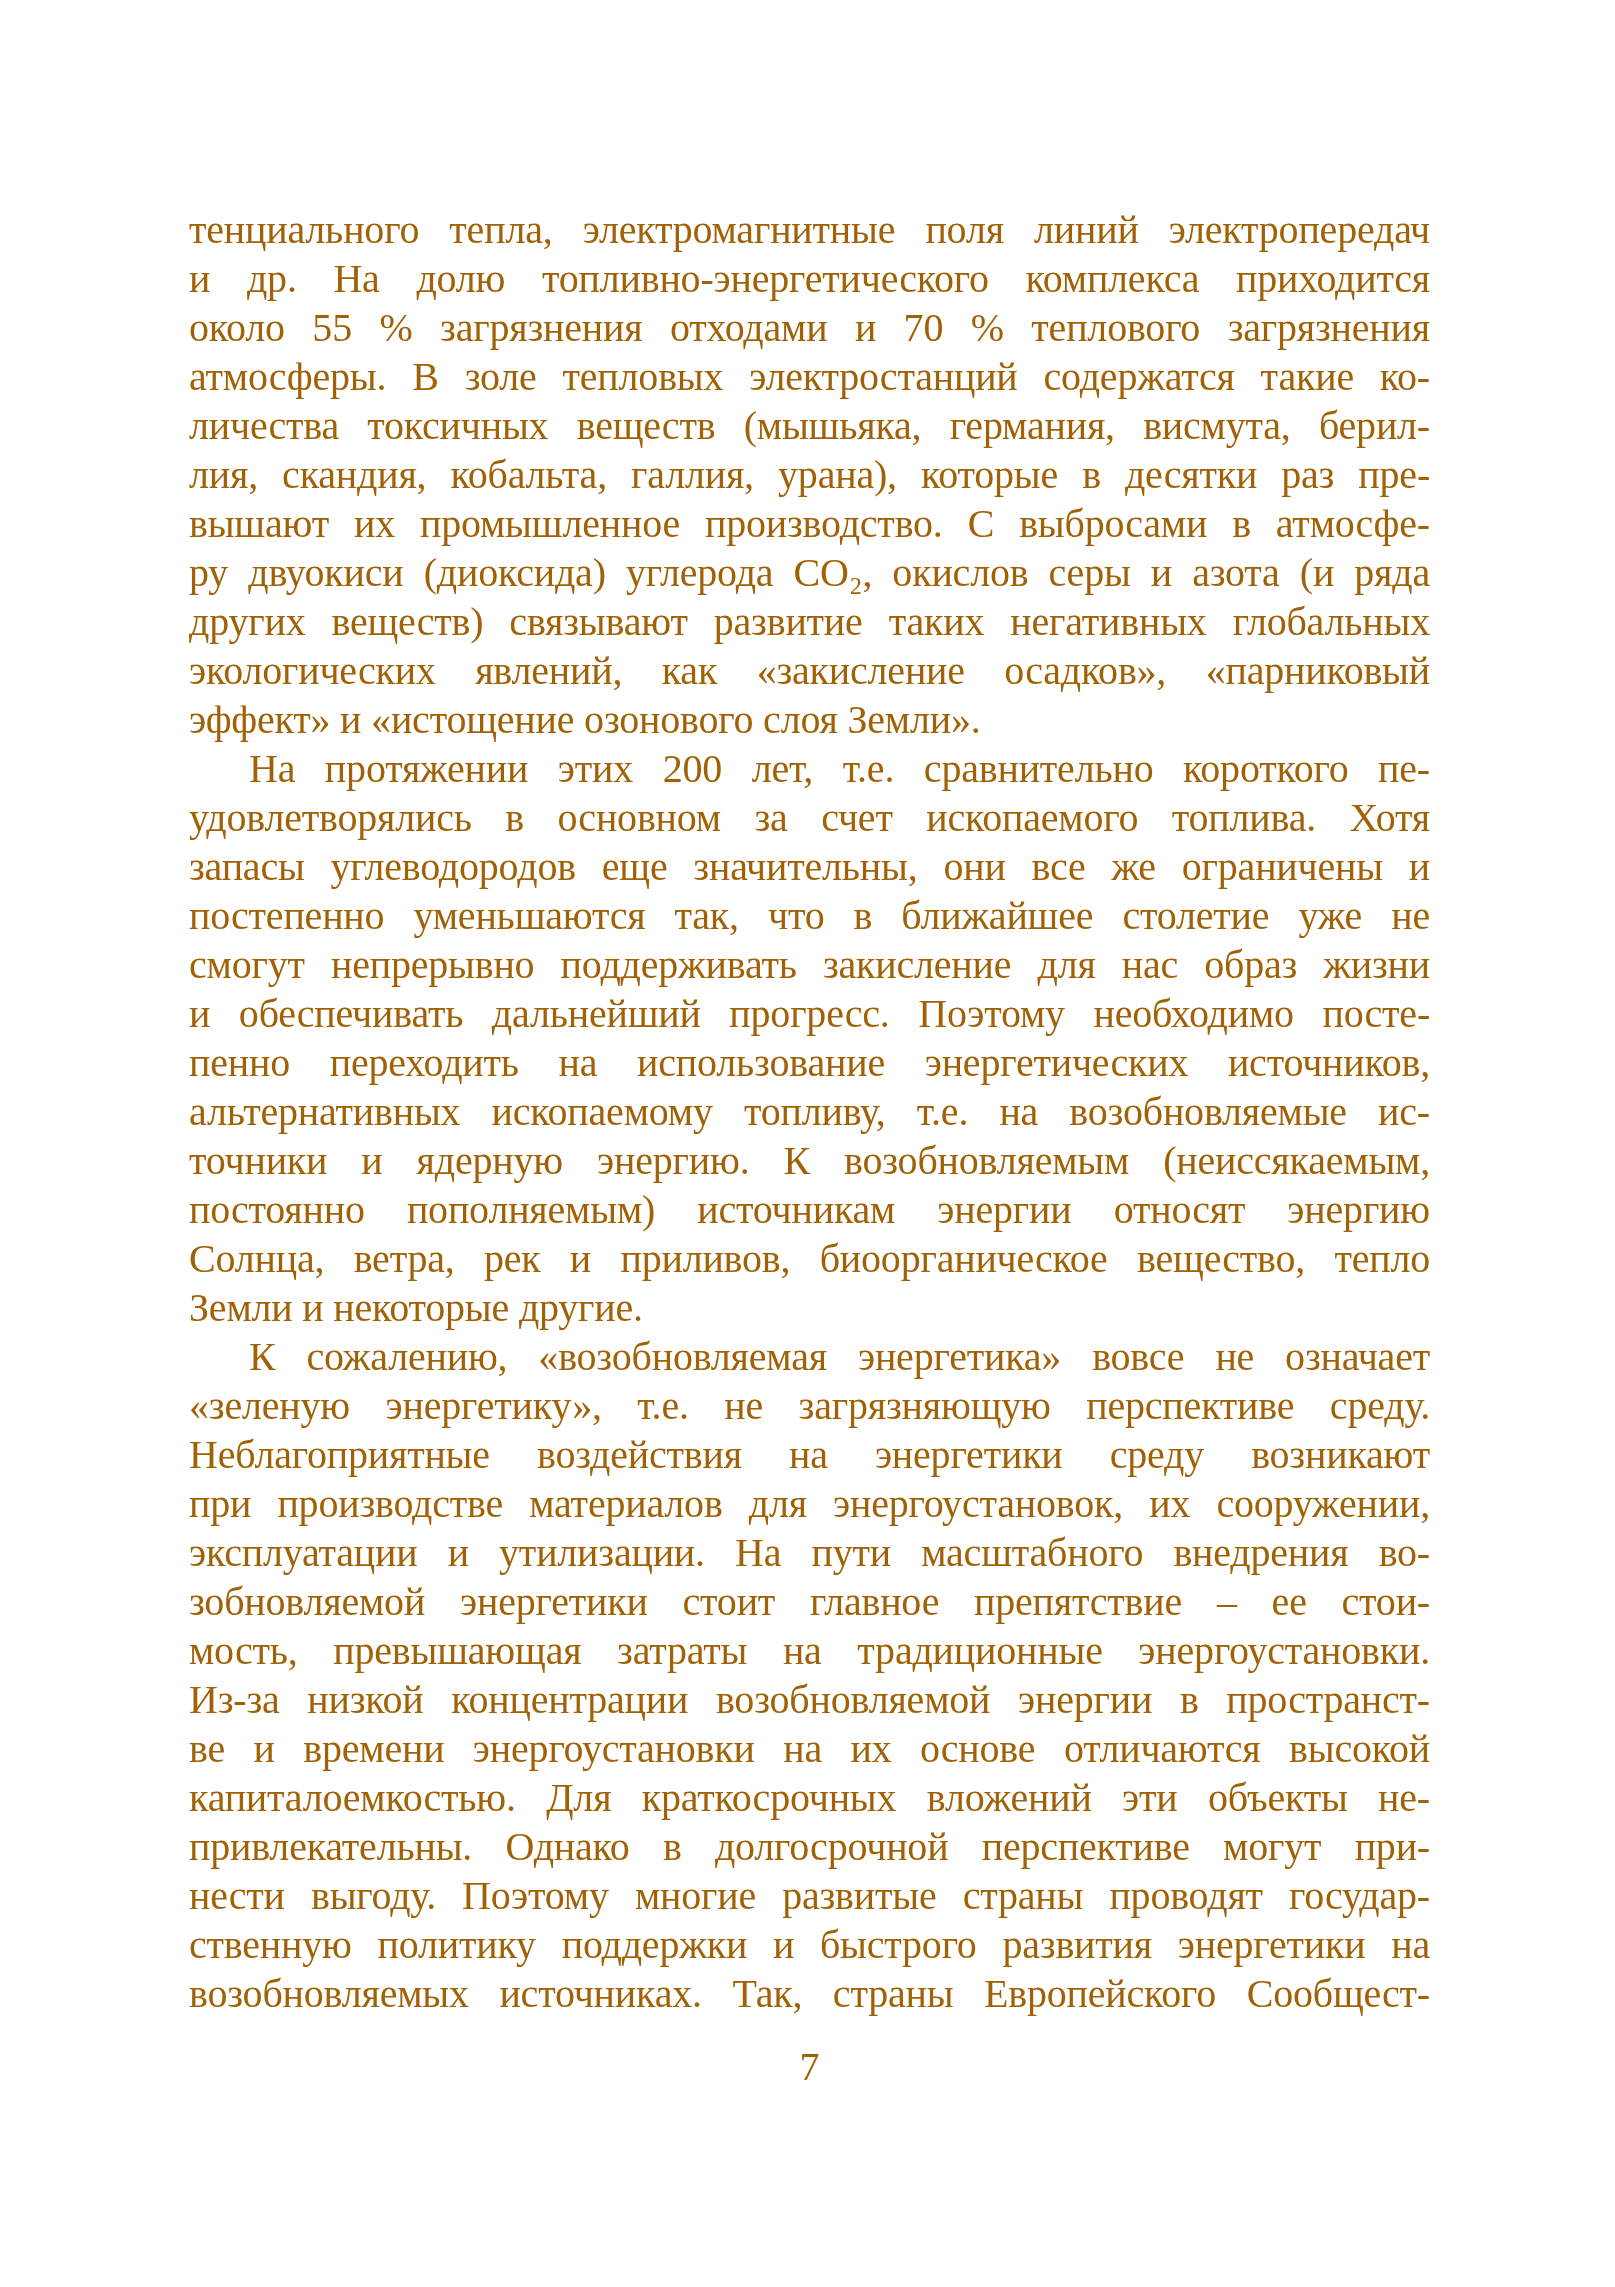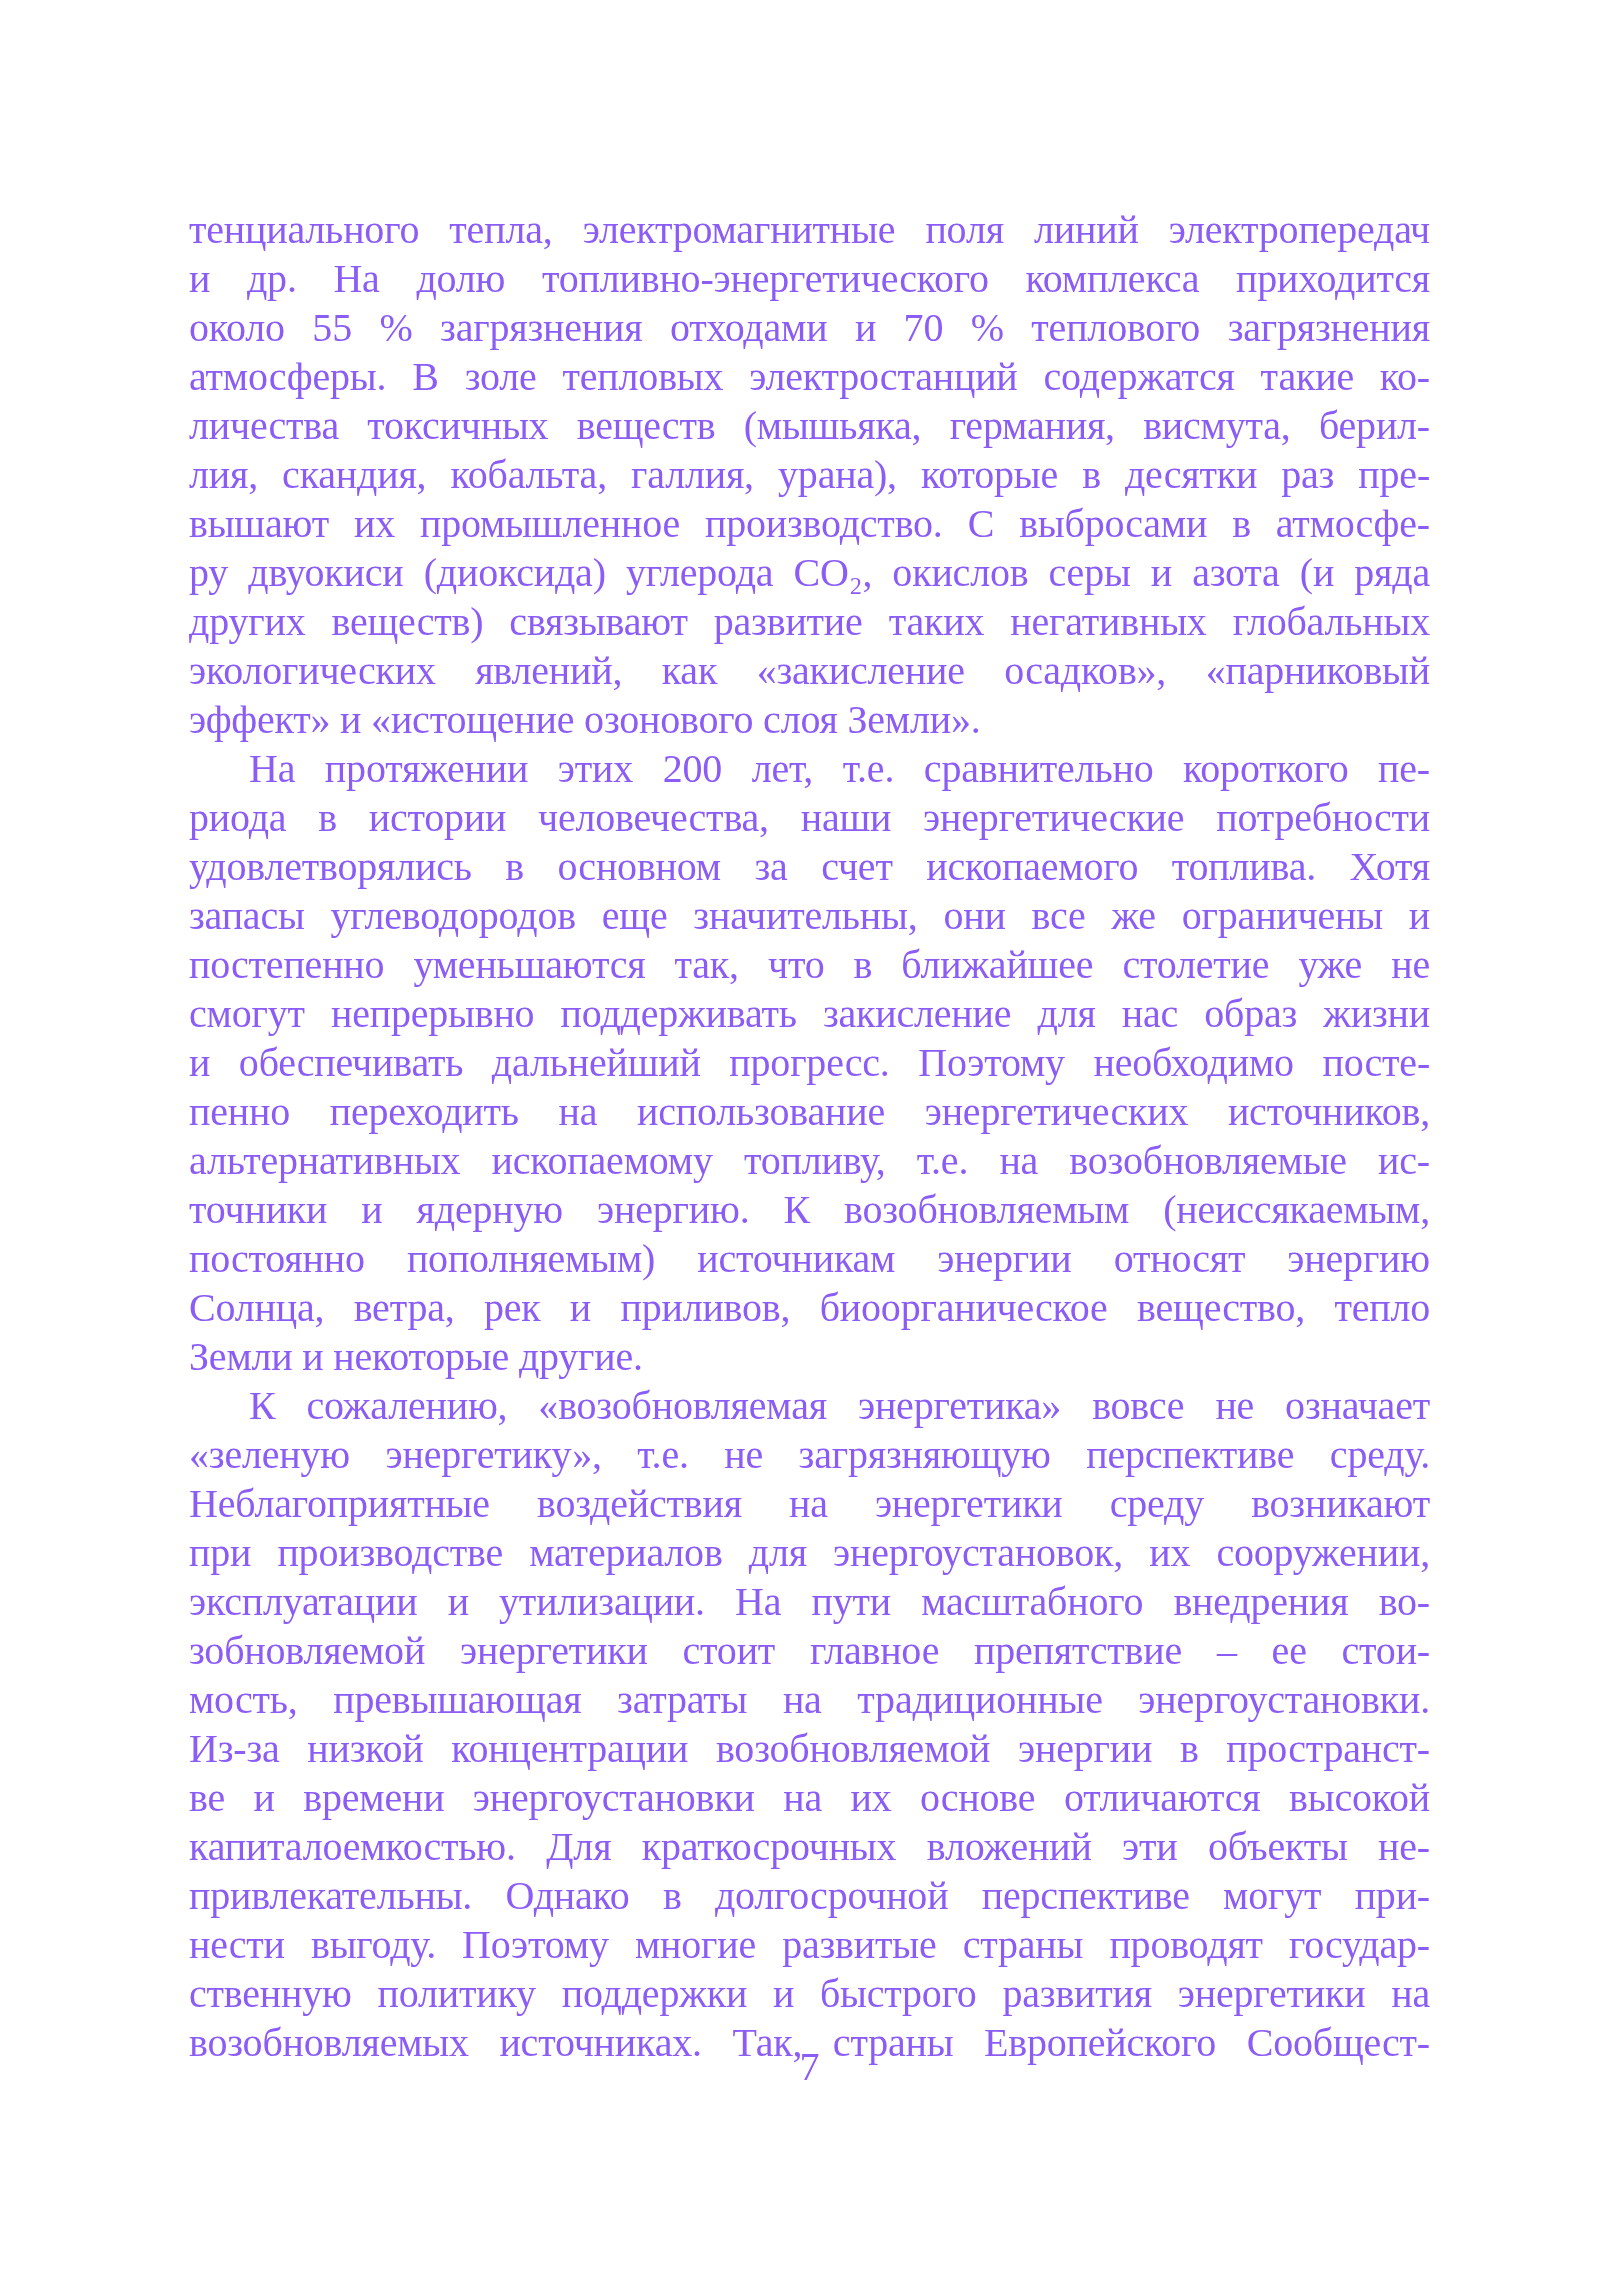--- a/index.html
+++ b/index.html
@@ -7,21 +7,21 @@
     padding: 0;
     background: #ffffff;
   }
   .page {
     position: relative;
     width: 1615px;
     height: 2288px;
     background: #ffffff;
     overflow: hidden;
     font-family: "Liberation Serif", "DejaVu Serif", serif;
-    color: #8b5cf6;
+    color: #a16207;
   }
   .text-block {
     position: absolute;
     left: 189px;
     top: 205px;
     width: 1241px;
   }
   .line {
     display: block;
     font-size: 40px;
@@ -63,21 +63,20 @@
         <div class="line">личества токсичных веществ (мышьяка, германия, висмута, берил-</div>
         <div class="line">лия, скандия, кобальта, галлия, урана), которые в десятки раз пре-</div>
         <div class="line">вышают их промышленное производство. С выбросами в атмосфе-</div>
         <div class="line">ру двуокиси (диоксида) углерода СО₂, окислов серы и азота (и ряда</div>
         <div class="line">других веществ) связывают развитие таких негативных глобальных</div>
         <div class="line">экологических явлений, как «закисление осадков», «парниковый</div>
         <div class="line endline">эффект» и «истощение озонового слоя Земли».</div>
       </div>
       <div>
         <div class="line indent">На протяжении этих 200 лет, т.е. сравнительно короткого пе-</div>
-        <div class="line">риода в истории человечества, наши энергетические потребности</div>
         <div class="line">удовлетворялись в основном за счет ископаемого топлива. Хотя</div>
         <div class="line">запасы углеводородов еще значительны, они все же ограничены и</div>
         <div class="line">постепенно уменьшаются так, что в ближайшее столетие уже не</div>
         <div class="line">смогут непрерывно поддерживать закисление для нас образ жизни</div>
         <div class="line">и обеспечивать дальнейший прогресс. Поэтому необходимо посте-</div>
         <div class="line">пенно переходить на использование энергетических источников,</div>
         <div class="line">альтернативных ископаемому топливу, т.е. на возобновляемые ис-</div>
         <div class="line">точники и ядерную энергию. К возобновляемым (неиссякаемым,</div>
         <div class="line">постоянно пополняемым) источникам энергии относят энергию</div>
         <div class="line">Солнца, ветра, рек и приливов, биоорганическое вещество, тепло</div>

